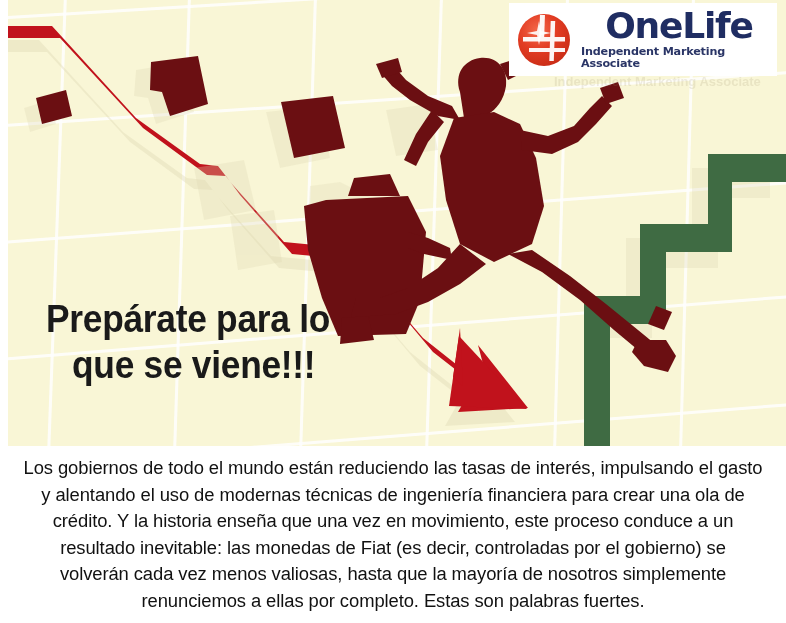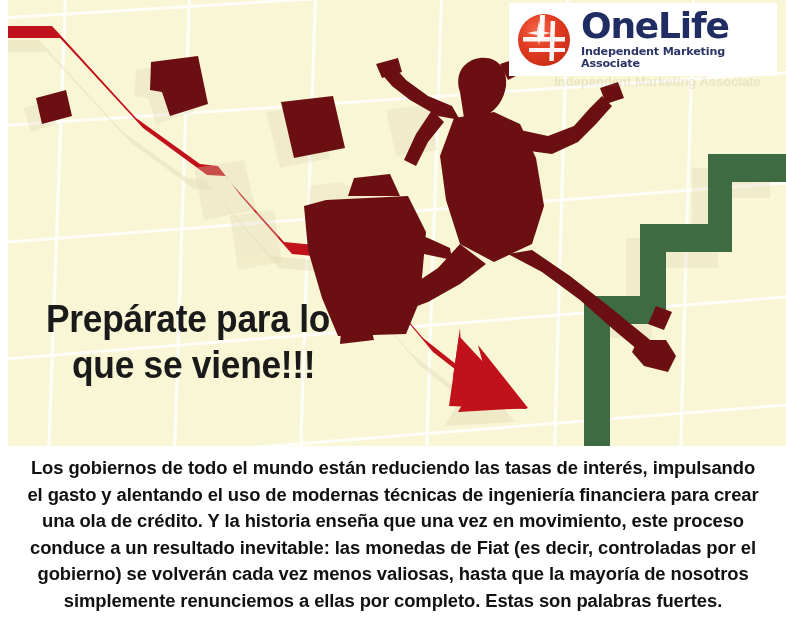--- a/index.html
+++ b/index.html
@@ -98,20 +98,21 @@
     flex-direction: column;
     justify-content: center;
   }
   .logo-title {
     font-family: "DejaVu Sans", sans-serif;
     font-weight: bold;
     font-size: 36px;
     line-height: 0.95;
     color: #1f2d62;
     letter-spacing: -1.2px;
+    text-align: center;
   }
   .logo-sub {
     font-family: "DejaVu Sans", sans-serif;
     font-weight: bold;
     font-size: 11.2px;
     line-height: 1.1;
     color: #2a3566;
     letter-spacing: -0.2px;
     margin-top: 3px;
   }
@@ -136,21 +137,21 @@
     left: 0;
     top: 449px;
     width: 786px;
     height: 174px;
     background: #ffffff;
     box-sizing: border-box;
     padding: 6px 8px 0 8px;
     text-align: center;
     color: #111111;
     font-family: "Liberation Sans Narrow", "Liberation Sans", sans-serif;
-    font-weight: bold;
+    font-weight: normal;
     font-size: 19.2px;
     line-height: 26.5px;
     letter-spacing: -0.1px;
   }
   .caption p {
     margin: 0;
     transform: scaleX(0.96);
     transform-origin: center top;
   }
 </style>

